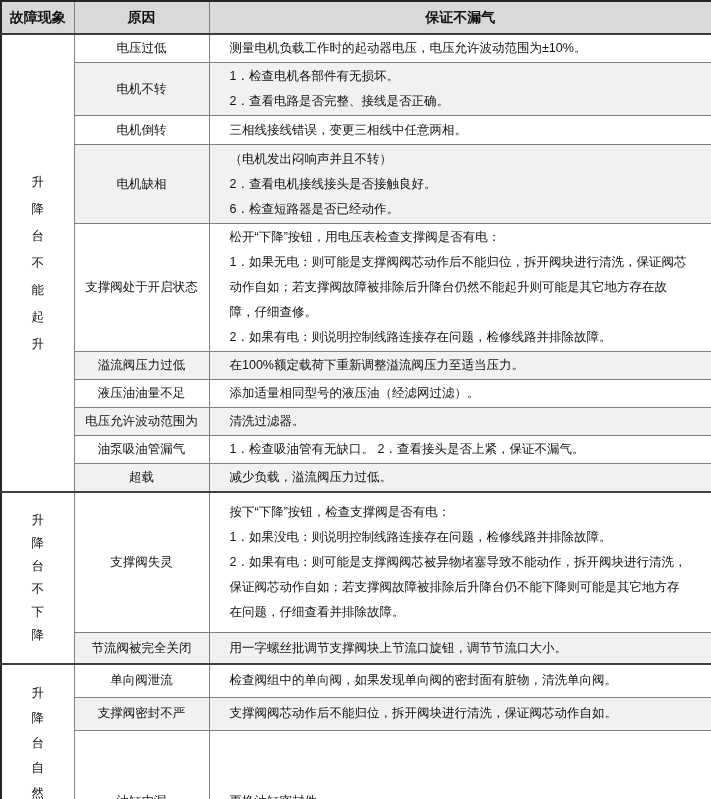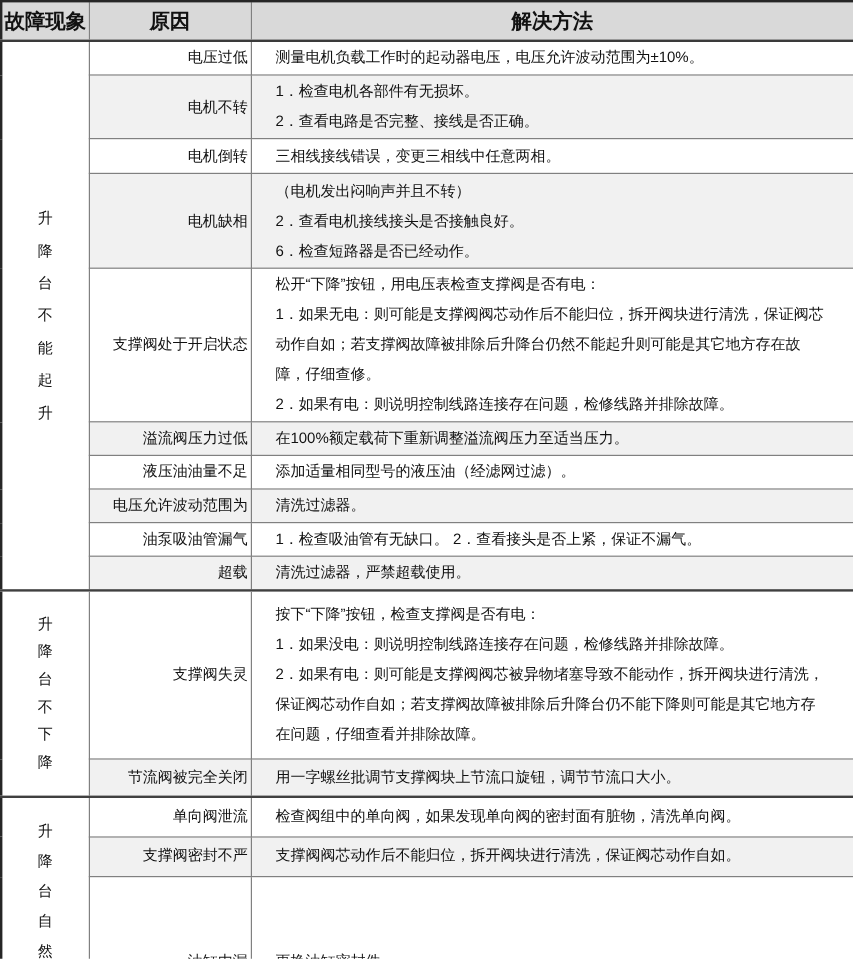--- a/index.html
+++ b/index.html
@@ -19,42 +19,42 @@
     padding:0;
     font-size:12.5px;
     font-weight:normal;
     vertical-align:middle;
     overflow:hidden;
   }
   
   tr.hdr th{
     background:#d9d9d9;
     font-weight:bold;
-    font-size:17px;
+    font-size:14px;
     text-align:center;
     height:31px;
     border-bottom:2px solid #3a3a3a;
   }
   
   tr.section-start td{border-top:2px solid #404040;}
   
   tr.alt > td{background:#f1f1f1;}
   
   td.phen{background:#fff;text-align:center;}
   td.phen .vtext{
     width:15px;margin:16px auto;
     text-align:center;
     word-break:break-all;
     white-space:normal;
   }
   .vtext.s1{line-height:27px;}
   .vtext.s2{line-height:23px;}
   .vtext.s3{line-height:25px;}
   
-  td.cause{text-align:right;padding:0 2px;}
+  td.cause{text-align:center;padding:0 2px;}
   
   td.sol{text-align:left;padding:1px 20px;}
   td.sol .para{line-height:25px;}
   
   tr.rh28{height:28px;}  tr.rh29{height:29px;}  tr.rh48{height:48px;}
   tr.rh79{height:79px;}  tr.rh103{height:103px;} tr.rh124{height:124px;}
   tr.rh127{height:127px;}
 </style>
 </head>
 <body>
@@ -63,21 +63,21 @@
   <colgroup>
     <col style="width:73px">
       <col style="width:135px">
       <col style="width:503px">
   </colgroup>
 
   <tbody>
       <tr class="hdr">
     <th>故障现象</th>
     <th>原因</th>
-    <th>解决方法</th>
+    <th>保证不漏气</th>
   </tr>
 
   <tr class="rh28">
     <td class="phen" rowspan="10">
       <div class="vtext s1">升降台不能起升</div>
     </td>
     <td class="cause">电压过低</td>
     <td class="sol">
       <div class="para">测量电机负载工作时的起动器电压，电压允许波动范围为±10%。</div>
     </td>
@@ -131,21 +131,21 @@
   </tr>
   <tr class="rh28">
     <td class="cause">油泵吸油管漏气</td>
     <td class="sol">
       <div class="para">1．检查吸油管有无缺口。 2．查看接头是否上紧，保证不漏气。</div>
     </td>
   </tr>
   <tr class="rh28 alt">
     <td class="cause">超载</td>
     <td class="sol">
-      <div class="para">清洗过滤器，严禁超载使用。</div>
+      <div class="para">减少负载，溢流阀压力过低。</div>
     </td>
   </tr>
 
   <tr class="rh127 section-start">
     <td class="phen" rowspan="2">
       <div class="vtext s2">升降台不下降</div>
     </td>
     <td class="cause">支撑阀失灵</td>
     <td class="sol">
       <div class="para">按下“下降”按钮，检查支撑阀是否有电：</div>

